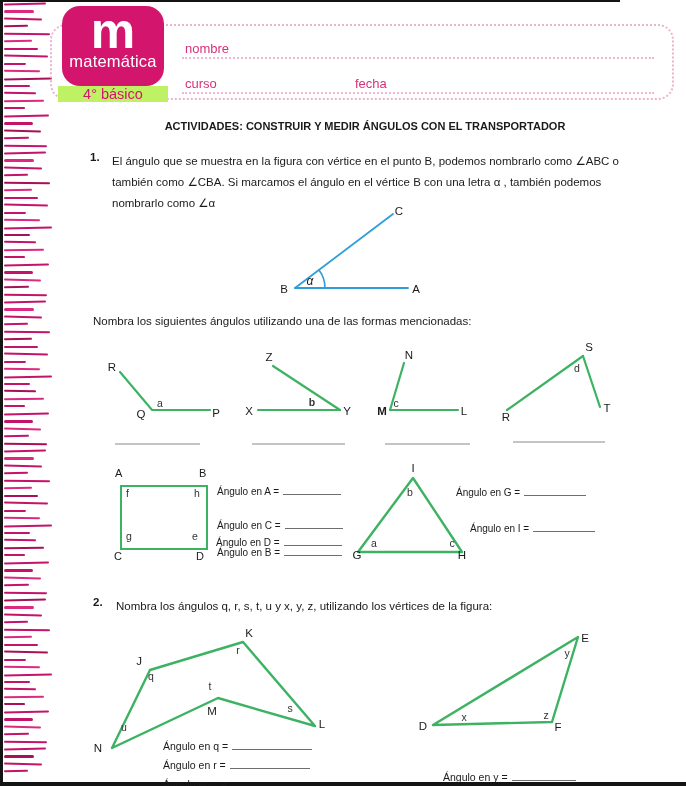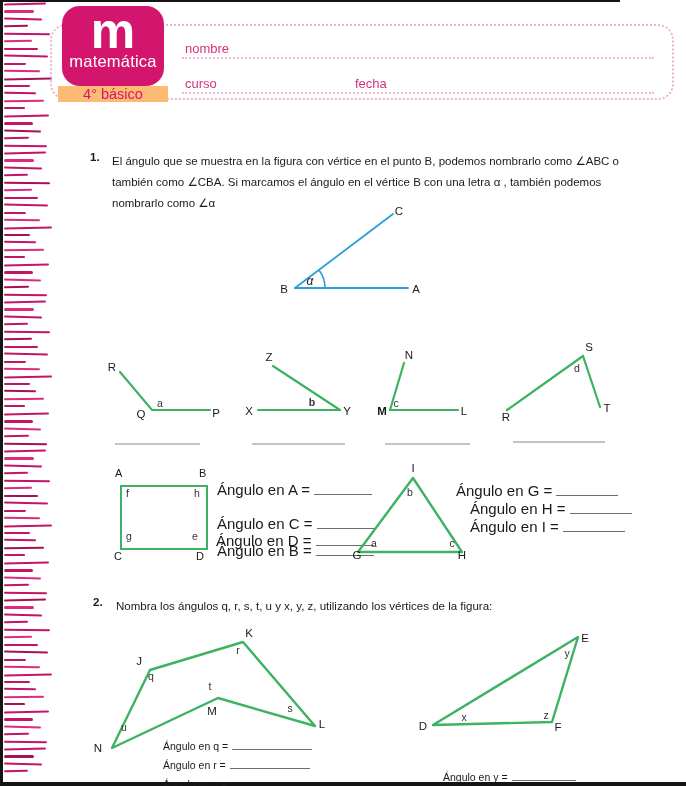--- a/index.html
+++ b/index.html
@@ -5,31 +5,31 @@
   html,body{margin:0;padding:0;background:#e8e8e8;}
   .page{position:relative;width:686px;height:786px;background:#fff;overflow:hidden;
         font-family:"Liberation Sans","DejaVu Sans",sans-serif;color:#222;}
   .edge{position:absolute;background:#141414;}
   .stroke{position:absolute;left:4px;height:2.4px;border-radius:2px;background:#c4146a;}
   .logo-box{position:absolute;left:62px;top:6px;width:102px;height:80px;background:#d4156d;
             border-radius:18px;text-align:center;z-index:3;}
   .logo-m{font-size:50px;font-weight:bold;color:#fff;line-height:46px;margin-top:2px;}
   .logo-name{font-size:16.5px;color:#fff;letter-spacing:.2px;margin-top:-2px;}
   .grade{position:absolute;left:58px;top:86px;width:110px;text-align:center;color:#d4156d;
-         font-size:14.5px;background:#fdba74;z-index:3;}
+         font-size:14.5px;background:#bef264;z-index:3;}
   .form-box{position:absolute;left:50px;top:24px;width:620px;height:72px;
             border:2px dotted #eab4cc;border-radius:16px;z-index:1;}
   .form-label{position:absolute;color:#d6317c;font-size:13px;z-index:2;background:#fff;padding:0 3px;}
   .dotline{position:absolute;border-bottom:2px dotted #f0b8d0;z-index:1;}
   .title{position:absolute;left:85px;top:120px;width:560px;text-align:center;
          font-weight:bold;font-size:11px;color:#1a1a1a;}
   .numb{position:absolute;font-weight:bold;font-size:11.5px;color:#1a1a1a;}
   .ptext{position:absolute;font-size:11.5px;line-height:21px;color:#1a1a1a;}
   .ans{position:absolute;white-space:nowrap;}
-  .ans-label{font-size:15px;color:#1a1a1a;}
+  .ans-label{font-size:10px;color:#1a1a1a;}
   .ans2 .ans-label{font-size:10.5px;}
   .ans-line{display:inline-block;height:9px;border-bottom:1.2px solid #6e6e6e;margin-left:4px;}
   .corner{position:absolute;font-size:11px;color:#1a1a1a;}
   .inner-letter{position:absolute;font-size:10.5px;color:#333;}
   .rect-fig{position:absolute;left:120px;top:485px;width:84px;height:61px;border:2.4px solid #3db263;}
   svg{position:absolute;overflow:visible;}
   svg text{font-family:"Liberation Sans","DejaVu Sans",sans-serif;fill:#1a1a1a;}
   .vtx{font-size:11.5px;}
   .agl{font-size:10.5px;fill:#333;}
 </style>
@@ -155,34 +155,36 @@
   </div>
   <div class="grade">4° básico</div>
 
   <div class="form-box"></div>
   <span class="form-label" style="left:182px;top:41px;">nombre</span>
   <div class="dotline" style="left:182px;top:41px;width:472px;height:16px;"></div>
   <span class="form-label" style="left:182px;top:76px;">curso</span>
   <span class="form-label" style="left:305px;top:76px;margin-left:47px;">fecha</span>
   <div class="dotline" style="left:182px;top:76px;width:472px;height:16px;"></div>
 
+  <div class="title">ACTIVIDADES: CONSTRUIR Y MEDIR ÁNGULOS CON EL TRANSPORTADOR</div>
 
   <span class="numb" style="left:90px;top:151px;">1.</span>
   <div class="ptext" style="left:112px;top:151px;width:530px;">El ángulo que se muestra en la figura con vértice en el punto B, podemos nombrarlo como ∠ABC o también como ∠CBA. Si marcamos el ángulo en el vértice B con una letra α , también podemos nombrarlo como ∠α</div>
 
   <svg style="left:240px;top:202px;" width="235" height="100">
     <line x1="55" y1="86" x2="168" y2="86" stroke="#2e9ed9" stroke-width="1.8" stroke-linecap="round"></line>
     <line x1="55" y1="86" x2="153" y2="12" stroke="#2e9ed9" stroke-width="1.8" stroke-linecap="round"></line>
     <path d="M 85 86 A 30 30 0 0 0 79 68" fill="none" stroke="#2e9ed9" stroke-width="1.6"></path>
     <text x="44" y="91" text-anchor="middle" class="vtx">B</text>
     <text x="176" y="91" text-anchor="middle" class="vtx">A</text>
     <text x="159" y="13" text-anchor="middle" class="vtx">C</text>
     <text x="70" y="83" text-anchor="middle" font-style="italic" font-size="12" fill="#2e86c8">α</text>
   </svg>
 
+  <div class="ptext" style="left:93px;top:311px;">Nombra los siguientes ángulos utilizando una de las formas mencionadas:</div>
 
   <svg style="left:85px;top:340px;" width="565" height="115">
     <g>
       <polyline points="35,32 67,70 125,70" fill="none" stroke="#3db263" stroke-width="2.2" stroke-linecap="round"></polyline>
       <text x="27" y="31" text-anchor="middle" class="vtx">R</text>
       <text x="56" y="78" text-anchor="middle" class="vtx">Q</text>
       <text x="131" y="77" text-anchor="middle" class="vtx">P</text>
       <text x="75" y="67" text-anchor="middle" class="agl">a</text>
       <line x1="30" y1="104" x2="115" y2="104" stroke="#8a8a8a" stroke-width="1.2"></line>
     </g>
@@ -244,23 +246,20 @@
     <text x="7" y="97" text-anchor="middle" class="vtx">G</text>
     <text x="112" y="97" text-anchor="middle" class="vtx">H</text>
     <text x="60" y="34" text-anchor="middle" class="agl">b</text>
     <text x="24" y="85" text-anchor="middle" class="agl">a</text>
     <text x="102" y="85" text-anchor="middle" class="agl">c</text>
   </svg>
 
   <div class="ans" style="left:456px;top:482px;">
     <span class="ans-label">Ángulo en G =</span><span class="ans-line" style="width:62px;"></span>
   </div>
-  <div class="ans" style="left:470px;top:500px;">
-    <span class="ans-label">Ángulo en H =</span><span class="ans-line" style="width:62px;"></span>
-  </div>
   <div class="ans" style="left:470px;top:518px;">
     <span class="ans-label">Ángulo en I =</span><span class="ans-line" style="width:62px;"></span>
   </div>
 
   <span class="numb" style="left:93px;top:596px;">2.</span>
   <div class="ptext" style="left:116px;top:596px;width:520px;">Nombra los ángulos q, r, s, t, u  y x, y, z,  utilizando los vértices de la figura:</div>
 
   <svg style="left:88px;top:624px;" width="245" height="135">
     <polygon points="24,124 62,46 155,18 227,102 130,74" fill="none" stroke="#3db263" stroke-width="2.4" stroke-linejoin="round"></polygon>
     <text x="10" y="128" text-anchor="middle" class="vtx">N</text>

